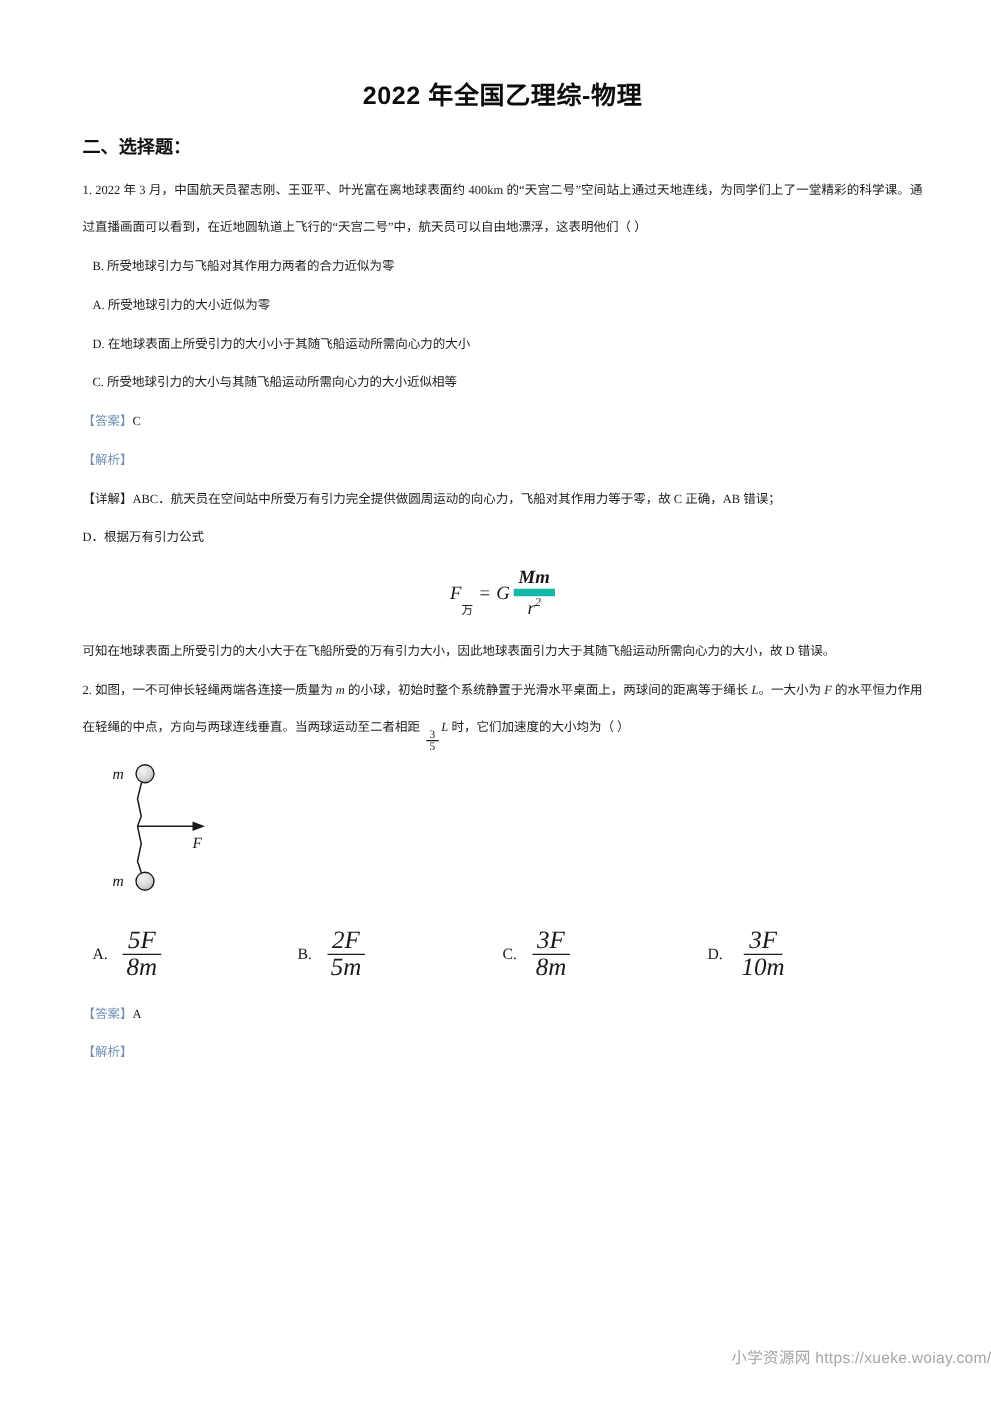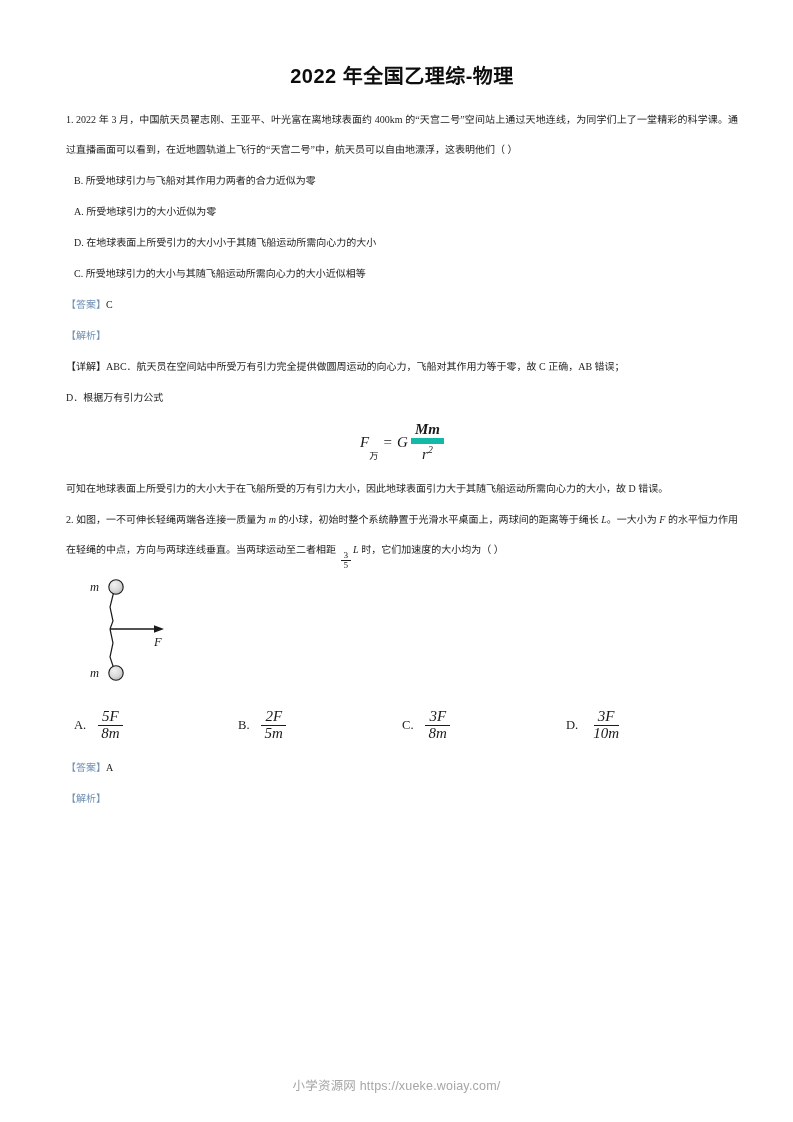--- a/index.html
+++ b/index.html
@@ -140,46 +140,47 @@
     align-items: center;
     font-size: 13.2px;
     width: 164px;
   }
   .choice .lbl {
     margin-right: 9px;
     font-size: 12.6px;
   }
   .choice .frac {
     vertical-align: middle;
-    font-size: 15px;
+    font-size: 20px;
   }
   .choice .frac .num,
   .choice .frac .den {
     font-style: italic;
     padding: 0 4px;
   }
   .footer {
     position: absolute;
     left: 0;
     right: 0;
     bottom: 28px;
-    text-align: center;
+    text-align: right;
     font-size: 12.5px;
     color: #a6a6a6;
     font-family: "Liberation Sans", "DejaVu Sans", sans-serif;
     letter-spacing: 0.2px;
   }
 </style>
 </head>
 <body>
 
 <div class="page">
 
   <h1 class="doc-title">2022 年全国乙理综-物理</h1>
 
+  <div class="section-heading">二、选择题：</div>
 
   <div class="para">1. 2022 年 3 月，中国航天员翟志刚、王亚平、叶光富在离地球表面约 400km 的“天宫二号”空间站上通过天地连线，为同学们上了一堂精彩的科学课。通过直播画面可以看到，在近地圆轨道上飞行的“天宫二号”中，航天员可以自由地漂浮，这表明他们（      ）</div>
 
   <div class="para indent-opt">B. 所受地球引力与飞船对其作用力两者的合力近似为零</div>
   <div class="para indent-opt">A. 所受地球引力的大小近似为零</div>
   <div class="para indent-opt">D. 在地球表面上所受引力的大小小于其随飞船运动所需向心力的大小</div>
   <div class="para indent-opt">C. 所受地球引力的大小与其随飞船运动所需向心力的大小近似相等</div>
 
   <div class="para">
     <span class="blue-label">【答案】</span><span class="ans-text">C</span>

